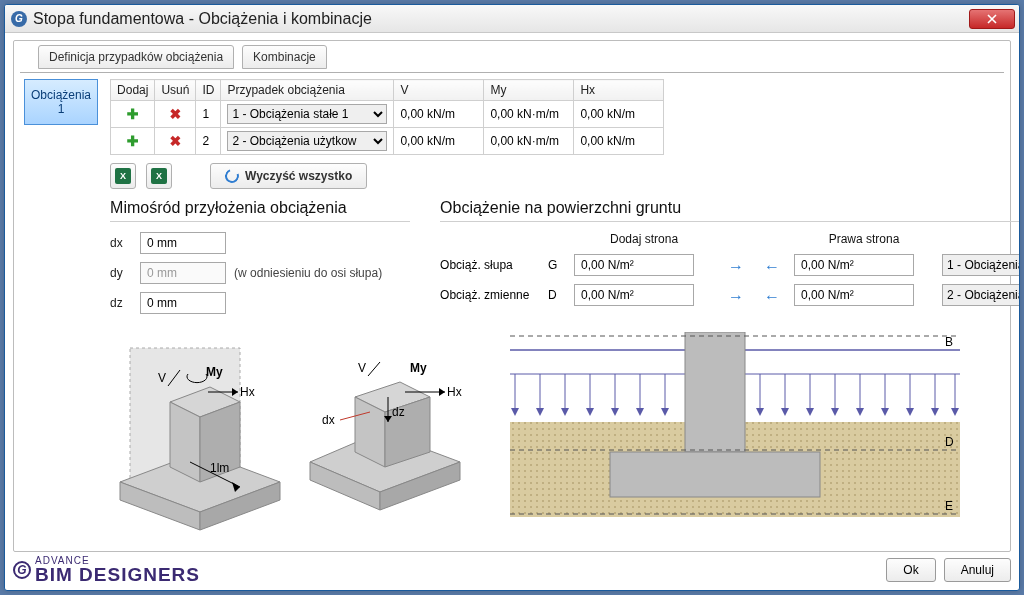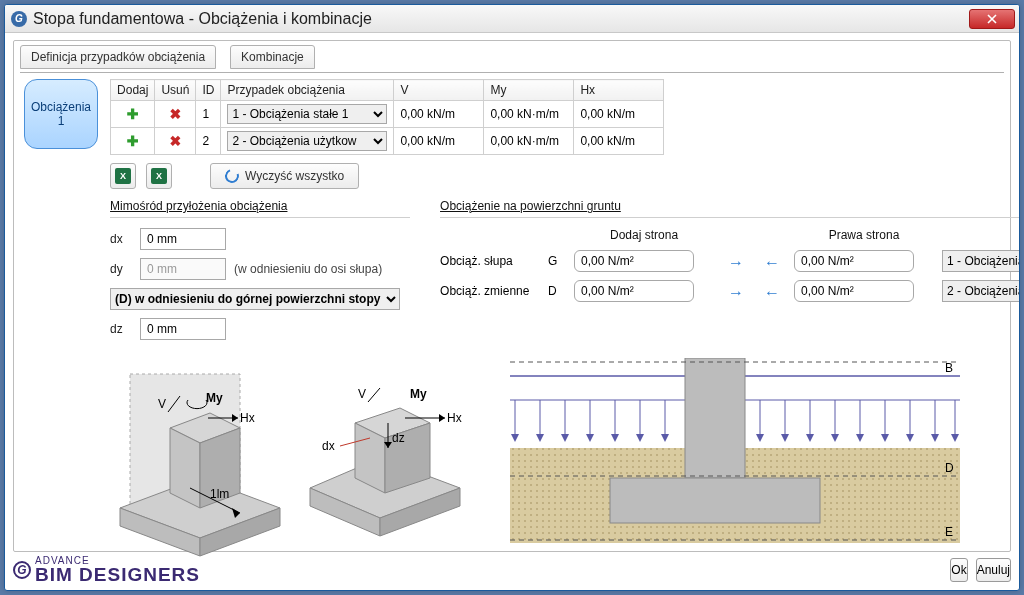--- a/index.html
+++ b/index.html
@@ -9,72 +9,72 @@
   .window { position: absolute; top: 4px; left: 4px; width: 1016px; height: 587px; background: #fff; border: 1px solid #1a5a9c; border-radius: 3px; overflow: hidden; box-shadow: 0 0 6px rgba(0,0,0,.2); }
 
   .titlebar { height: 28px; background: linear-gradient(#f8f8f8,#e6e6e6); display: flex; align-items: center; padding: 0 4px 0 6px; border-bottom: 1px solid #c8c8c8; }
   .titlebar .appicon { width:16px; height:16px; border-radius:50%; background:#386ba8; color:#fff; font-size:10px; font-style:italic; font-weight:bold; display:flex; align-items:center; justify-content:center; margin-right:6px;}
   .titlebar .title { font-size:16px; color:#222; flex:1; }
   .titlebar .closebtn { width: 46px; height: 20px; background: linear-gradient(#e57373,#c62828); border:1px solid #a01818; border-radius:3px; display:flex; align-items:center; justify-content:center; cursor:pointer;}
   .titlebar .closebtn svg { width:10px; height:10px; }
 
   .content { position:absolute; top:35px; left:8px; right:8px; bottom:38px; border:1px solid #bcbcbc; border-radius:2px; padding:4px 6px 6px 6px; background:#fff; }
 
-  .tabs { display:flex; gap:14px; margin-bottom:4px; }
+  .tabs { display:flex; gap:8px; margin-bottom:4px;margin-left:18px; }
   .tab { padding:4px 10px; border:1px solid #b0b0b0; border-radius:3px 3px 0 0; background:linear-gradient(#fdfdfd,#ececec); color:#333; cursor:pointer; }
   .tab.active { background:#fff; border-bottom-color:#fff; position:relative; }
   .tabpanel { border-top:1px solid #b0b0b0; margin-top:-1px; padding:6px 4px 4px 4px; display:flex; gap:12px; }
 
   .leftcol { width:130px; }
-  .leftbtn { display:block; width:100%; text-align:center; padding:20px 6px; border:1px solid #4a90d9; border-radius:13px; background:linear-gradient(#d6ecff,#aad4ff); color:#0a3e78; cursor:pointer; }
+  .leftbtn { display:block; width:100%; text-align:center; padding:8px 6px; border:1px solid #4a90d9; border-radius:0; background:linear-gradient(#d6ecff,#aad4ff); color:#0a3e78; cursor:pointer; }
 
   .main { flex:1; }
 
   
   table.loads { border-collapse: collapse; }
   table.loads th, table.loads td { border:1px solid #cfcfcf; padding:3px 6px; text-align:left; background:#fff; }
   table.loads th { font-weight:normal; color:#222; background:linear-gradient(#fdfdfd,#f1f1f1); }
   table.loads .plus { color:#2e9c2e; font-weight:bold; text-align:center; cursor:pointer; font-size:14px;}
   table.loads .del { color:#c62828; font-weight:bold; text-align:center; cursor:pointer; font-size:14px;}
   table.loads select { width:160px; height:20px; border:1px solid #a8a8a8; font-size:12px;}
   table.loads .val { width:90px; }
 
   .toolbar-row { display:flex; align-items:center; gap:10px; margin:8px 0 10px 0; }
   .excelbtn { width:26px; height:26px; border:1px solid #b0b0b0; border-radius:3px; background:linear-gradient(#fdfdfd,#ececec); display:flex; align-items:center; justify-content:center; cursor:pointer; }
   .excelbtn .xl { width:16px; height:16px; background:#1f7244; color:#fff; font-size:9px; font-weight:bold; display:flex; align-items:center; justify-content:center; border-radius:2px;}
-  .clearbtn { height:26px; padding:0 14px; border:1px solid #b0b0b0; border-radius:3px; background:linear-gradient(#fdfdfd,#ececec); display:flex; align-items:center; gap:6px; color:#333; cursor:pointer;}
+  .clearbtn { height:26px; padding:0 14px; border:1px solid #b0b0b0; border-radius:3px; background:linear-gradient(#fdfdfd,#ececec); display:flex; align-items:center; gap:6px; color:#333; cursor:pointer;font-weight:bold;}
   .clearbtn .refresh { width:14px; height:14px; border:2px solid #2f7dd1; border-radius:50%; border-top-color:transparent; transform:rotate(25deg);}
 
   .twocol { display:flex; gap:30px; }
   .section { }
-  .section h4 { font-weight:normal; color:#111; margin:0 0 4px 0; font-size:12px;text-decoration:underline; }
+  .section h4 { font-weight:normal; color:#111; margin:0 0 4px 0; font-size:16px; }
   .hr { border:none; border-top:1px solid #cfcfcf; margin:2px 0 10px 0; }
 
   .formrow { display:flex; align-items:center; gap:8px; margin-bottom:8px; }
   .formrow label { width:22px; color:#222; }
   .formrow .hint { color:#444; font-size:12px; }
   input[type=text] { height:22px; width:86px; border:1px solid #a8a8a8; padding:0 6px; font-size:12px; }
   input[type=text].disabled { color:#9a9a9a; }
-  input[type=text].wide { width:120px;border-radius:6px; }
+  input[type=text].wide { width:120px; }
   select.wide { height:22px; border:1px solid #a8a8a8; font-size:12px;}
   .refselect { width:290px; font-weight:bold; }
 
   .surf-grid { display:grid; grid-template-columns: 100px 18px 140px 28px 28px 140px 160px; column-gap:8px; row-gap:8px; align-items:center; }
   .surf-head { color:#111; text-align:center; }
   .arrowbtn { color:#2f7dd1; font-size:16px; font-weight:bold; text-align:center; }
 
   .diagrams { display:flex; gap:30px; margin-top:10px; align-items:flex-start; }
 
   .footer { position:absolute; left:8px; right:8px; bottom:6px; height:28px; display:flex; align-items:center; justify-content:space-between; }
   .brand { display:flex; align-items:center; gap:4px; }
   .brand .g { width:18px; height:18px; border:2px solid #3b2a72; border-radius:50%; display:flex; align-items:center; justify-content:center; color:#3b2a72; font-weight:bold; font-style:italic; font-size:12px;}
   .brand small { font-size:10px; color:#3b2a72; letter-spacing:1px; display:block; margin-bottom:-2px;}
   .brand b { font-size:19px; color:#3b2a72; letter-spacing:1px;}
   .footer .buttons { display:flex; gap:8px; }
-  .footer button { height:24px; padding:0 0; border:1px solid #9a9a9a; border-radius:3px; background:linear-gradient(#fdfdfd,#ececec); cursor:pointer; font-size:12px;}
+  .footer button { height:24px; padding:0 16px; border:1px solid #9a9a9a; border-radius:3px; background:linear-gradient(#fdfdfd,#ececec); cursor:pointer; font-size:12px;}
 </style>
 </head>
 <body>
 
 <div class="window">
 
   <div class="titlebar">
     <div class="appicon">G</div>
     <div class="title">Stopa fundamentowa - Obciążenia i kombinacje</div>
     <div class="closebtn">
@@ -151,25 +151,20 @@
             <h4>Mimośród przyłożenia obciążenia</h4>
             <hr class="hr">
             <div class="formrow">
               <label>dx</label>
               <input type="text" value="0 mm" style="">
             </div>
             <div class="formrow">
               <label>dy</label>
               <input type="text" class="disabled" disabled="" value="0 mm" style="">
               <span class="hint">(w odniesieniu do osi słupa)</span>
-            </div>
-            <div class="formrow">
-              <select class="wide refselect">
-                <option>(D) w odniesieniu do górnej powierzchni stopy</option>
-              </select>
             </div>
             <div class="formrow">
               <label>dz</label>
               <input type="text" value="0 mm" style="">
             </div>
           </div>
 
           <div class="section" style="flex:1;">
             <h4>Obciążenie na powierzchni gruntu</h4>
             <hr class="hr">

